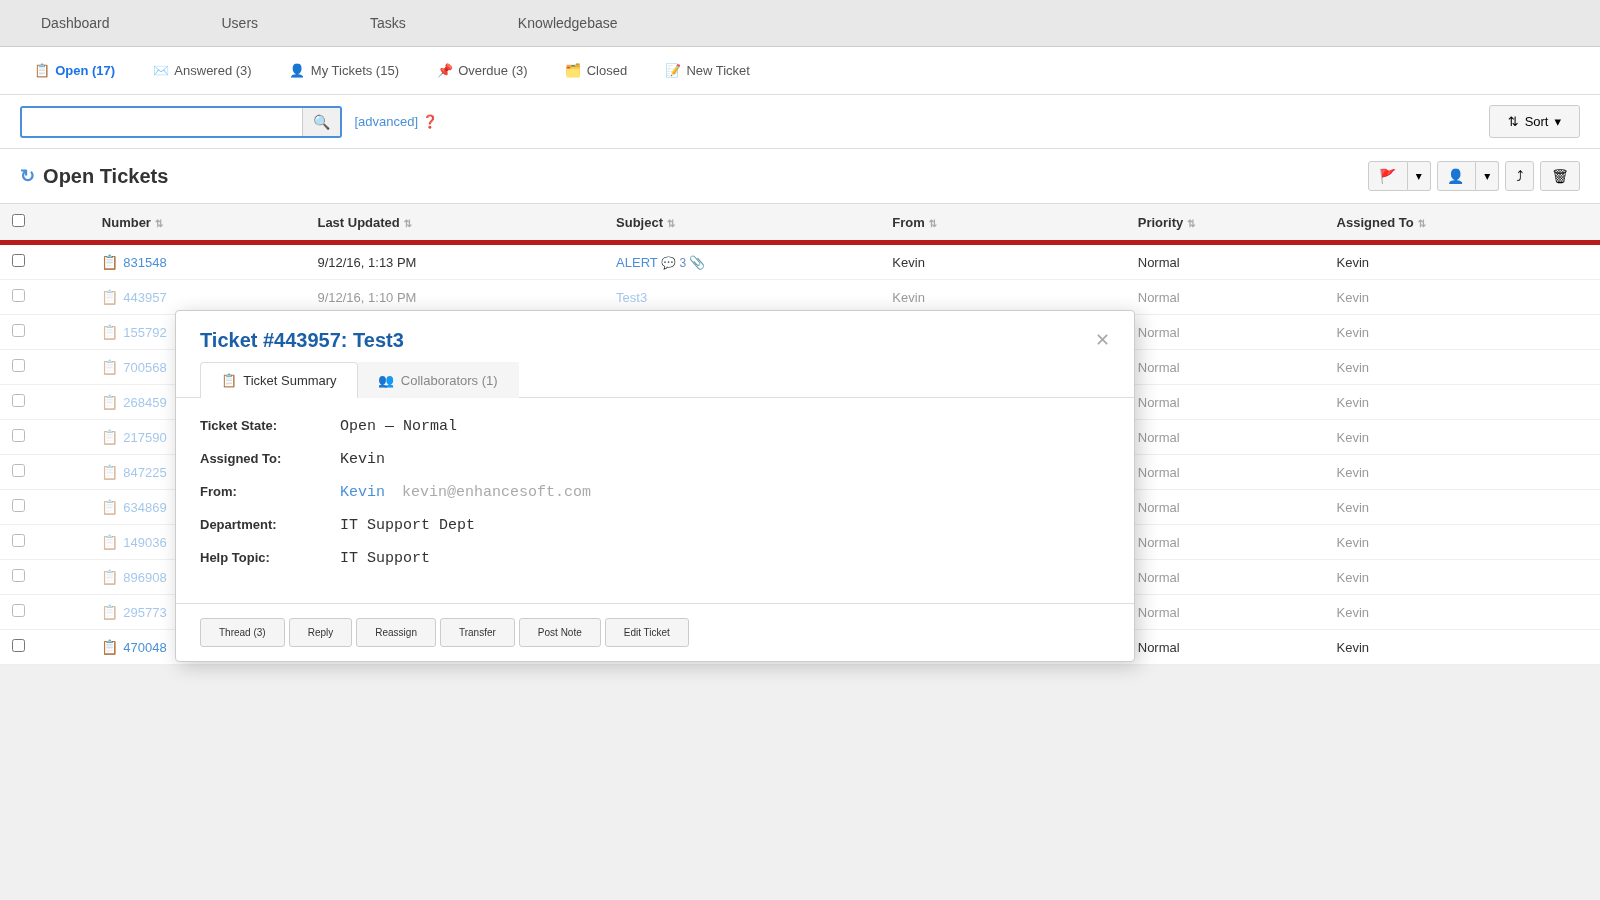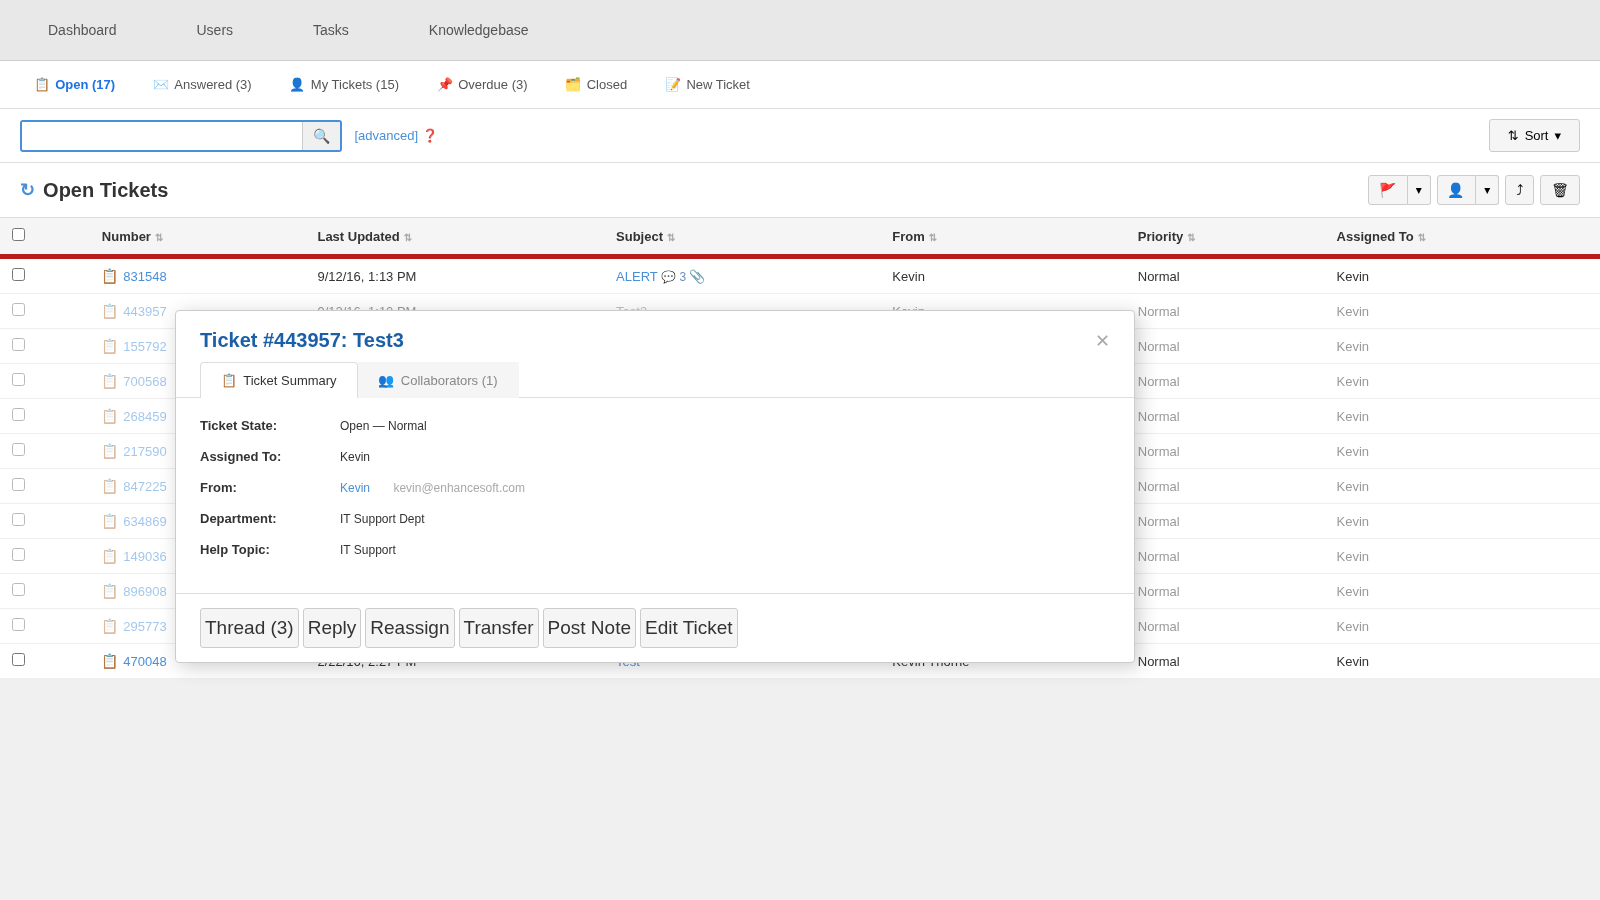--- a/index.html
+++ b/index.html
@@ -1,19 +1,19 @@
 <!DOCTYPE html>
 <html><head>
   <meta charset="utf-8">
   <style>
     * { box-sizing: border-box; margin: 0; padding: 0; }
     body { font-family: Arial, sans-serif; font-size: 13px; background: #f0f0f0; color: #333; width: 1600px; height: 900px; overflow: hidden; }
 
     
-    .top-nav { display: flex; background: #e8e8e8; border-bottom: 1px solid #ccc; padding: 8px; }
+    .top-nav { display: flex; background: #e8e8e8; border-bottom: 1px solid #ccc; padding: 1px; gap: 32px; }
     .top-nav a { padding: 14px 40px; text-decoration: none; color: #555; font-size: 14px; cursor: pointer; }
     .top-nav a.active { background: #fff; color: #333; font-weight: bold; border-bottom: 2px solid #fff; }
 
     
     .status-bar { display: flex; align-items: center; background: #fff; padding: 10px 20px; border-bottom: 1px solid #ddd; gap: 10px; }
     .status-item { display: flex; align-items: center; gap: 5px; padding: 6px 14px; cursor: pointer; color: #555; font-size: 13px; text-decoration: none; }
     .status-item.active { color: #1a73e8; font-weight: bold; }
 
     
     .search-bar { display: flex; align-items: center; background: #fff; padding: 10px 20px; border-bottom: 1px solid #ddd; }
@@ -43,41 +43,41 @@
     tbody td { padding: 9px 12px; font-size: 13px; }
     .ticket-num { color: #4a90d9; cursor: pointer; }
     .priority-normal { color: #333; }
     .chat-icon { color: #6c8ebf; font-size: 12px; }
     .row-checkbox { cursor: pointer; }
     .ticket-icon { font-size: 14px; margin-right: 4px; }
 
     
     .popup-overlay { position: fixed; top: 0; left: 0; width: 100%; height: 100%; z-index: 100; }
     .popup { position: absolute; top: 310px; left: 175px; width: 960px; background: #fff; border: 1px solid #ccc; border-radius: 4px; box-shadow: 4px 4px 20px rgba(0,0,0,0.2); z-index: 101; }
-    .popup-header { display: flex; align-items: flex-end; justify-content: space-between; padding: 18px 24px 10px; gap: 42px; }
+    .popup-header { display: flex; align-items: flex-start; justify-content: space-between; padding: 18px 24px 10px; gap: 42px; }
     .popup-title { font-size: 20px; font-weight: bold; color: #1a5fa8; }
     .popup-close { color: #aaa; font-size: 18px; cursor: pointer; background: none; border: none; }
 
     
     .popup-tabs { display: flex; border-bottom: 1px solid #ddd; padding: 0 24px; }
     .popup-tab { display: flex; align-items: center; gap: 6px; padding: 10px 20px; cursor: pointer; font-size: 13px; border: 1px solid transparent; border-bottom: none; margin-bottom: -1px; }
     .popup-tab.active { background: #fff; border-color: #ddd; border-bottom-color: #fff; border-radius: 4px 4px 0 0; }
     .popup-tab:not(.active) { color: #888; background: #f5f5f5; }
 
     
     .popup-body { padding: 20px 24px; }
     .info-row { display: flex; align-items: baseline; margin-bottom: 16px; }
     .info-label { font-weight: bold; width: 140px; flex-shrink: 0; font-size: 13px; }
-    .info-value { font-size: 12px; }
+    .info-value { font-size: 15px; font-family: Liberation Mono, monospace; }
     .info-value a { color: #4a90d9; text-decoration: none; }
-    .info-value .email { color: #aaa; margin-left: 20px; }
+    .info-value .email { color: #aaa; margin-left: 8px; }
 
     
     .popup-footer { border-top: 1px solid #ddd; padding: 14px 24px; display: flex; gap: 4px; }
-    .popup-footer-btn { padding: 8px 4px; background: #f5f5f5; border: 1px solid #ccc; border-radius: 3px; cursor: pointer; font-size: 19px; color: #333; }
+    .popup-footer-btn { padding: 8px 18px; background: #f5f5f5; border: 1px solid #ccc; border-radius: 3px; cursor: pointer; font-size: 10px; color: #333; }
 
     
     .dimmed { opacity: 0.5; }
   </style>
 </head>
 <body>
 
 <nav>
   <div class="top-nav" id="top-nav">
       <a class="">Dashboard</a>

